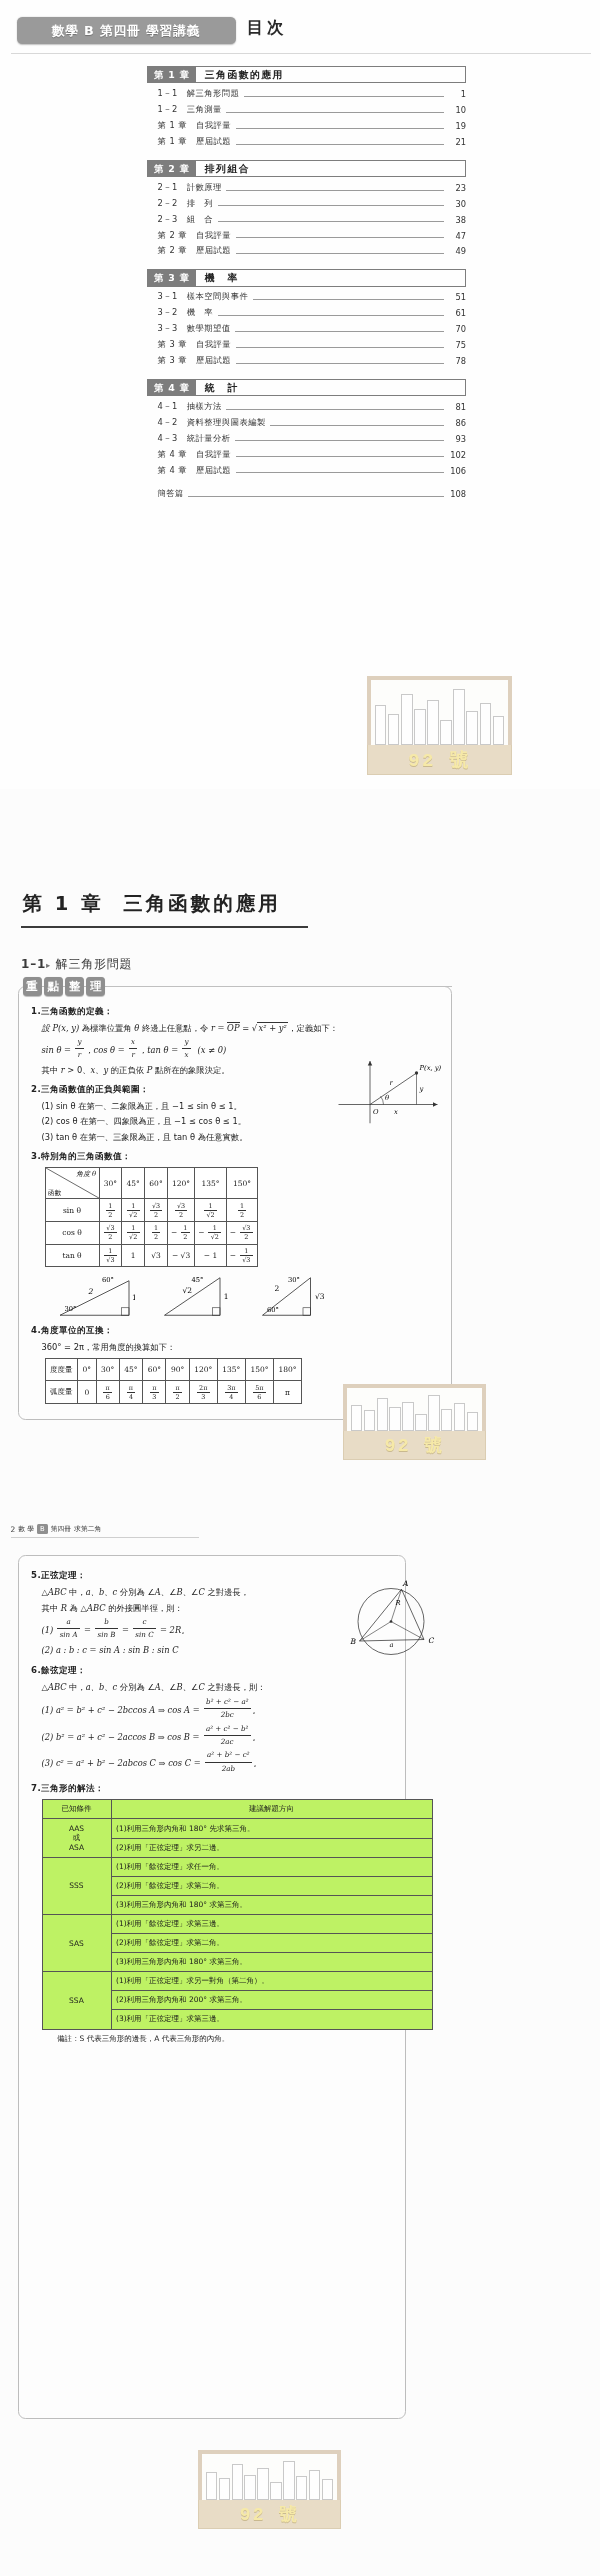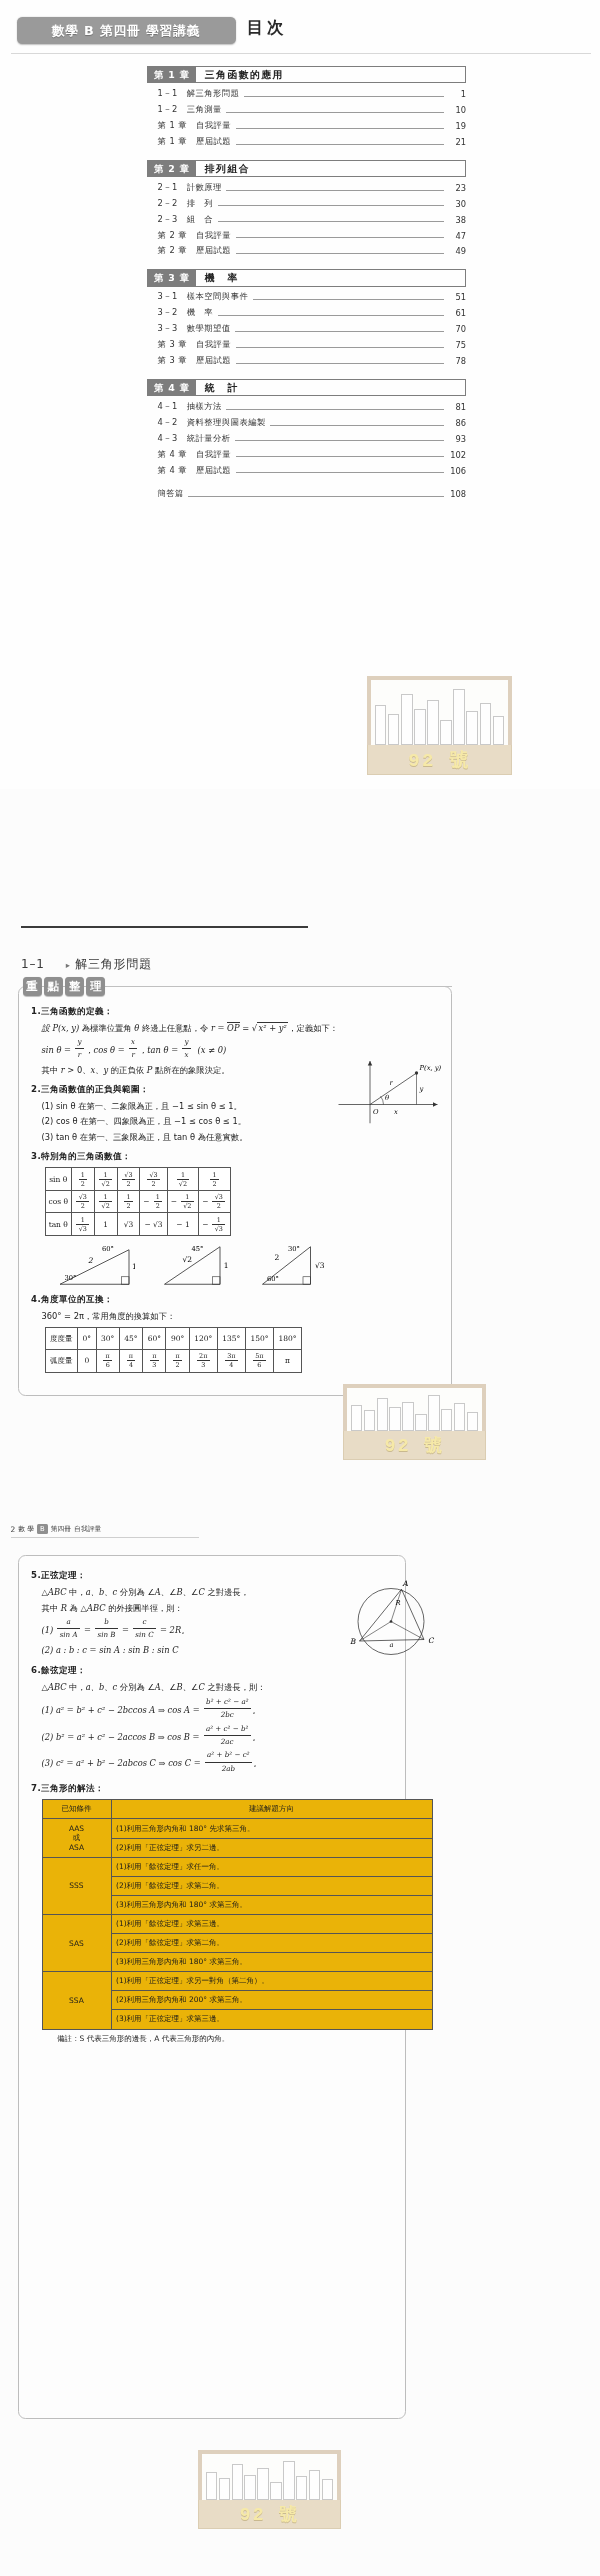--- a/index.html
+++ b/index.html
@@ -86,21 +86,21 @@
 
   
   .chapter-title{
     position:absolute;left:22.5px;top:890px;font-size:19.5px;font-weight:bold;
     letter-spacing:3px;color:#232323;
   }
   .chapter-title .cnum{margin-right:19.5px;}
   .chapter-rule{position:absolute;left:21px;top:926px;width:287px;height:2.3px;background:#3b3b3b;}
 
   .sec-head{position:absolute;left:21px;top:956px;font-size:12px;color:#3a3a3a;letter-spacing:0.8px;}
-  .sec-head .sn{font-weight:normal;margin-right:21px;}
+  .sec-head .sn{font-weight:bold;margin-right:0;}
   .sec-head .tri{color:#777;font-size:8.3px;margin-right:4.5px;}
 
   .keybox{
     position:absolute;left:18px;top:986px;width:434px;
     border:0.8px solid #bdbdbd;border-radius:7.5px;background:#fdfdfd;
     box-sizing:border-box;padding:16.5px 10.5px 12px 12px;min-height:410px;
   }
   .keytag{position:absolute;left:22.5px;top:977px;display:flex;gap:2.3px;z-index:5;}
   .keytag b{
     display:inline-block;width:19px;height:19px;line-height:19px;text-align:center;
@@ -127,21 +127,21 @@
   table.t .hd{width:47px;position:relative;height:25.5px;}
   .diag{position:absolute;left:0;top:0;width:100%;height:100%;}
   .hd .a{position:absolute;right:2.3px;top:0.8px;font-size:6.8px;font-style:italic;}
   .hd .b{position:absolute;left:2.3px;bottom:0.8px;font-size:6.8px;}
 
   table.u{border-collapse:collapse;margin:3.8px 0 3px 13.5px;font-size:7.5px;background:#fff;}
   table.u td{border:0.8px solid #555;padding:2.3px 4.5px;text-align:center;
     font-family:"DejaVu Serif","Liberation Serif",serif;height:16.5px;}
 
   
-  table.s{border-collapse:collapse;margin:4.5px 0 3px 10.5px;font-size:7.5px;background:#eab308;width:391px;}
+  table.s{border-collapse:collapse;margin:4.5px 0 3px 10.5px;font-size:7.5px;background:#bef264;width:391px;}
   table.s td,table.s th{border:0.8px solid #555;padding:2.3px 4.5px;height:13.5px;font-weight:normal;}
   table.s th{text-align:center;font-weight:normal;}
   table.s td.c{text-align:center;width:59px;}
 
   
   .fig{position:absolute;}
   .footer{position:absolute;left:10.5px;top:1524px;font-size:6.8px;color:#444;display:flex;align-items:center;gap:3px;}
   .footer .pn{font-size:7.5px;}
   .footer .bk{background:#8f8f8f;color:#fff;padding:0.8px 3px;border-radius:1.5px;font-size:6.8px;}
   .footrule{position:absolute;left:10.5px;top:1537px;width:188px;height:0.8px;background:#cfcfcf;}
@@ -310,20 +310,23 @@
         <i style="height:88%"></i>
         <i style="height:52%"></i>
       <i style="height:66%"></i>
         <i style="height:44%"></i>
     </div>
     <div class="plate">
       <span>92 號</span>
     </div>
   </div>
 
+  <div class="chapter-title">
+    <span class="cnum">第 1 章</span><span>三角函數的應用</span>
+  </div>
   <div class="chapter-rule"></div>
 
   <div class="sec-head">
     <span class="sn">1–1</span><span class="tri">▸</span><span>解三角形問題</span>
   </div>
 
   <div class="keytag">
     <b>重</b>
     <b>點</b>
     <b>整</b>
@@ -347,20 +350,35 @@
 
     <div class="item b" style="margin-top:4.5px">2.三角函數值的正負與範圍：</div>
     <div class="sub">(1) sin θ 在第一、二象限為正，且 −1 ≤ sin θ ≤ 1。</div>
     <div class="sub">(2) cos θ 在第一、四象限為正，且 −1 ≤ cos θ ≤ 1。</div>
     <div class="sub">(3) tan θ 在第一、三象限為正，且 tan θ 為任意實數。</div>
 
     <div class="item b" style="margin-top:4.5px">3.特別角的三角函數值：</div>
 
     <table class="t">
       <tbody>
+          <tr>
+        <td class="hd">
+          <svg class="diag" viewBox="0 0 62 34" preserveAspectRatio="none">
+                <line x1="0" y1="0" x2="62" y2="34" stroke="#555" stroke-width="1"></line>
+              </svg>
+          <span class="a">角度 θ</span>
+          <span class="b">函數</span>
+        </td>
+        <td>30°</td>
+        <td>45°</td>
+        <td>60°</td>
+        <td>120°</td>
+        <td>135°</td>
+        <td>150°</td>
+      </tr>
       <tr>
         <td>sin θ</td>
         <td><span class="fr"><span class="n">1</span><span class="d">2</span></span></td>
         <td><span class="fr"><span class="n">1</span><span class="d">√2</span></span></td>
         <td><span class="fr"><span class="n">√3</span><span class="d">2</span></span></td>
         <td><span class="fr"><span class="n">√3</span><span class="d">2</span></span></td>
         <td><span class="fr"><span class="n">1</span><span class="d">√2</span></span></td>
         <td><span class="fr"><span class="n">1</span><span class="d">2</span></span></td>
       </tr>
       <tr>
@@ -476,21 +494,21 @@
     <div class="plate">
       <span>92 號</span>
     </div>
   </div>
 
   <div class="footer">
     <span class="pn">2</span>
     <span>數 學</span>
     <span class="bk">B</span>
     <span>第四冊</span>
-    <span>自我評量</span>
+    <span>求第二角</span>
   </div>
   <div class="footrule"></div>
 
   <div class="keybox2">
 
     <div class="item b">5.正弦定理：</div>
     <div class="sub">
       △<span class="mth"><i>ABC</i></span> 中，<span class="mth"><i>a</i>、<i>b</i>、<i>c</i></span> 分別為 ∠<span class="mth"><i>A</i></span>、∠<span class="mth"><i>B</i></span>、∠<span class="mth"><i>C</i></span> 之對邊長，
     </div>
     <div class="sub">

